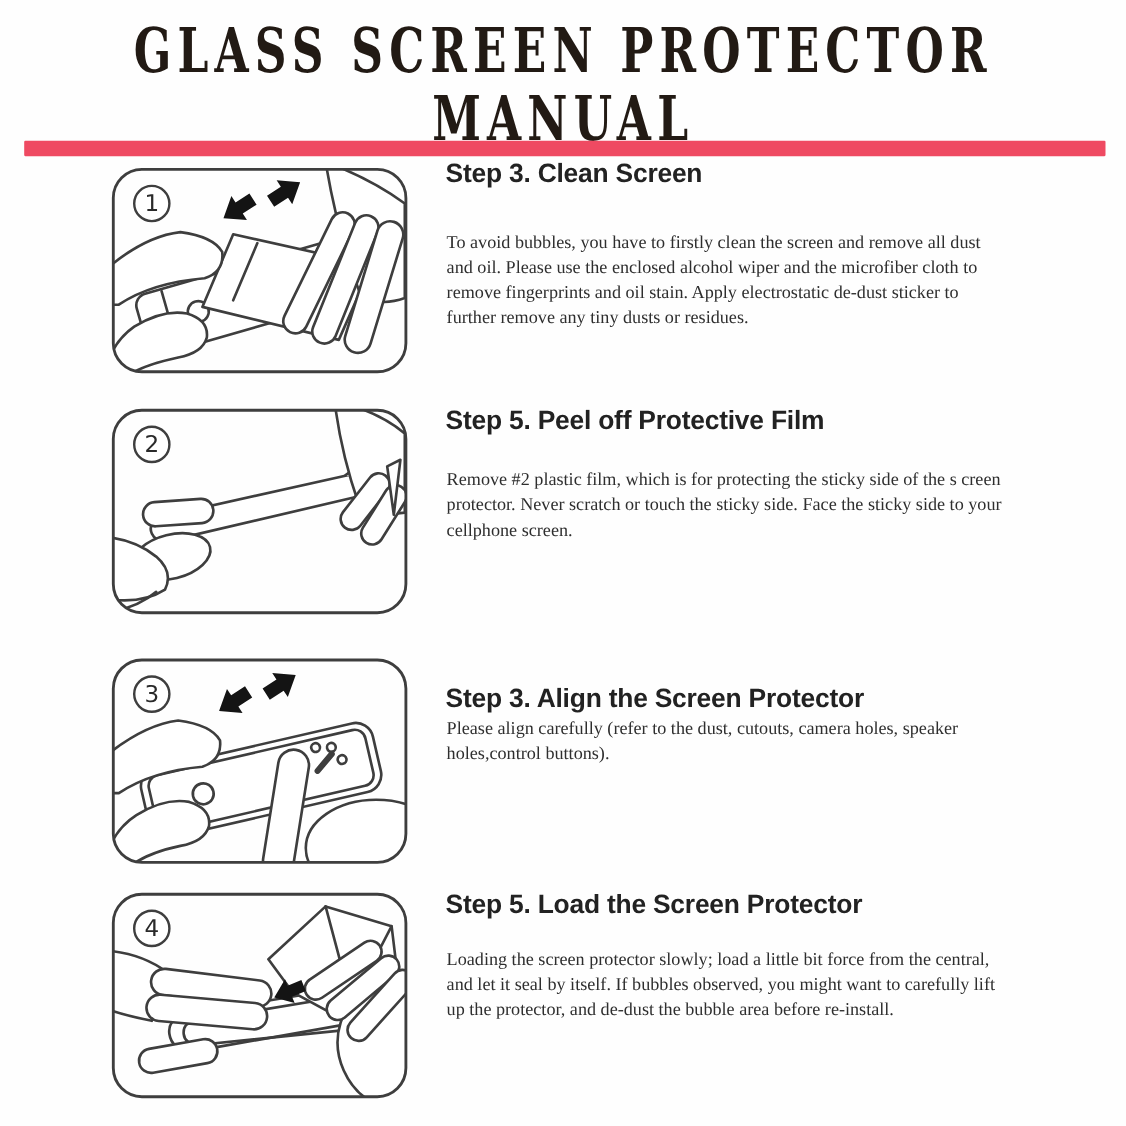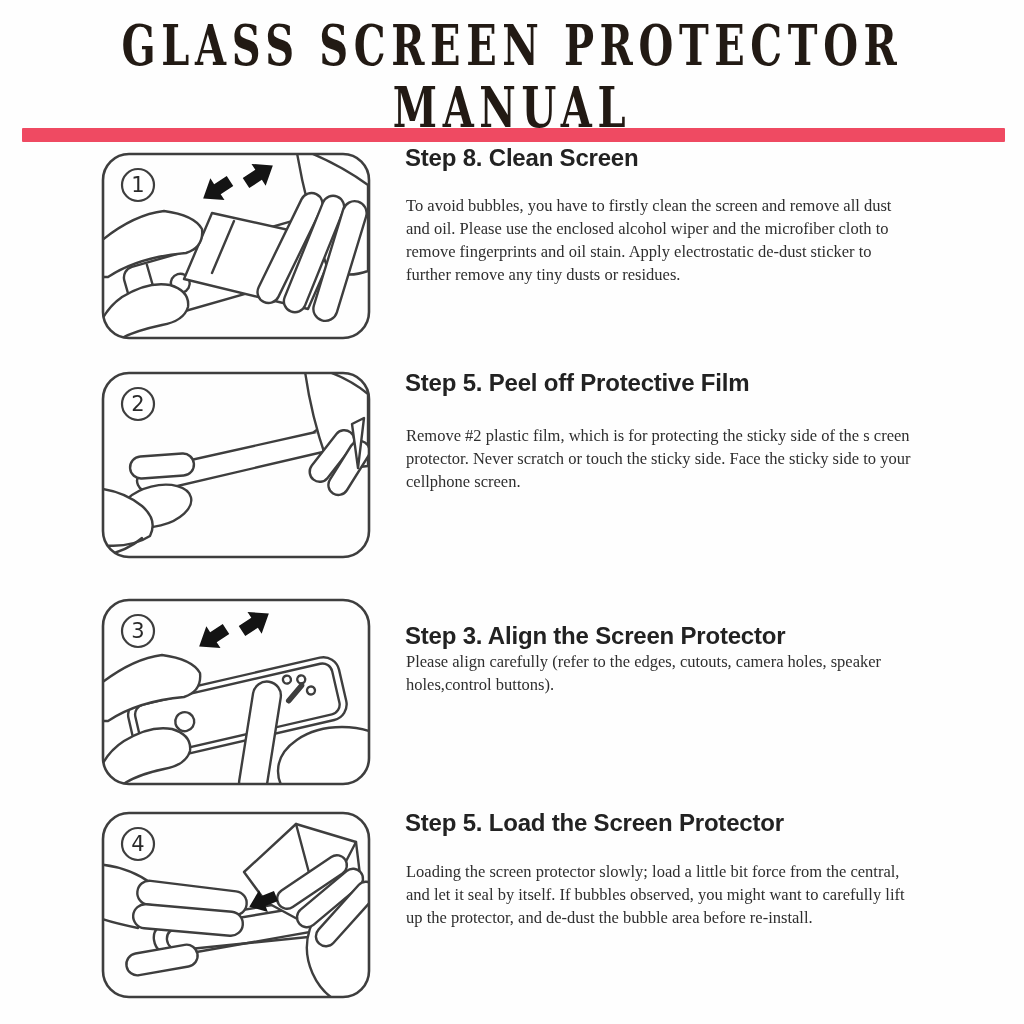--- a/index.html
+++ b/index.html
@@ -28,21 +28,21 @@
     position:absolute;left:405px;
     font-family:"Liberation Sans",sans-serif;font-weight:bold;
     font-size:24px;color:#222;letter-spacing:-0.2px;white-space:nowrap;
   }
   .h1{top:144px;} .h2{top:369px;} .h3{top:622px;} .h4{top:809px;}
   .step-body{
     position:absolute;left:406px;width:505px;
     font-family:"Liberation Serif",serif;font-size:16.5px;
     line-height:23px;color:#2e2e2e;
   }
-  .b1{top:194px;} .b2{top:424px;} .b3{top:650px;} .b4{top:860px;}
+  .b1{top:208px;} .b2{top:424px;} .b3{top:650px;} .b4{top:860px;}
   svg text.badge-num{font-family:"DejaVu Sans",sans-serif;font-weight:400;}
 </style>
 </head>
 <body>
 
 <div class="title-line l1">GLASS SCREEN PROTECTOR</div>
 <div class="title-line l2">MANUAL</div>
 <div class="divider-bar" style="background: rgb(239, 74, 98);"></div>
 
 <div class="illus i1">
@@ -192,23 +192,23 @@
     </g>
   </g>
   <rect x="3" y="3" width="266" height="184" rx="26" fill="none" stroke="#3e3e3e" stroke-width="2.6"></rect>
   <g>
     <circle cx="38" cy="34" r="16" fill="#fff" stroke="#3e3e3e" stroke-width="2.2"></circle>
     <text class="badge-num" x="38" y="41" text-anchor="middle" font-size="21" fill="#2a2a2a">4</text>
   </g>
 </svg>
 </div>
 
-<div class="step-heading h1">Step 8. Clean Screen</div>
+<div class="step-heading h1">Step 3. Clean Screen</div>
 <div class="step-body b1">To avoid bubbles, you have to firstly clean the screen and remove all dust and oil. Please use the enclosed alcohol wiper and the microfiber cloth to remove fingerprints and oil stain. Apply electrostatic de-dust sticker to further remove any tiny dusts or residues.</div>
 
 <div class="step-heading h2">Step 5. Peel off Protective Film</div>
 <div class="step-body b2">Remove #2 plastic film, which is for protecting the sticky side of the s creen protector. Never scratch or touch the sticky side. Face the sticky side to your cellphone screen.</div>
 
 <div class="step-heading h3">Step 3. Align the Screen Protector</div>
-<div class="step-body b3">Please align carefully (refer to the edges, cutouts, camera holes, speaker holes,control buttons).</div>
+<div class="step-body b3">Please align carefully (refer to the dust, cutouts, camera holes, speaker holes,control buttons).</div>
 
 <div class="step-heading h4">Step 5. Load the Screen Protector</div>
 <div class="step-body b4">Loading the screen protector slowly; load a little bit force from the central, and let it seal by itself. If bubbles observed, you might want to carefully lift up the protector, and de-dust the bubble area before re-install.</div>
 
 </body></html>

